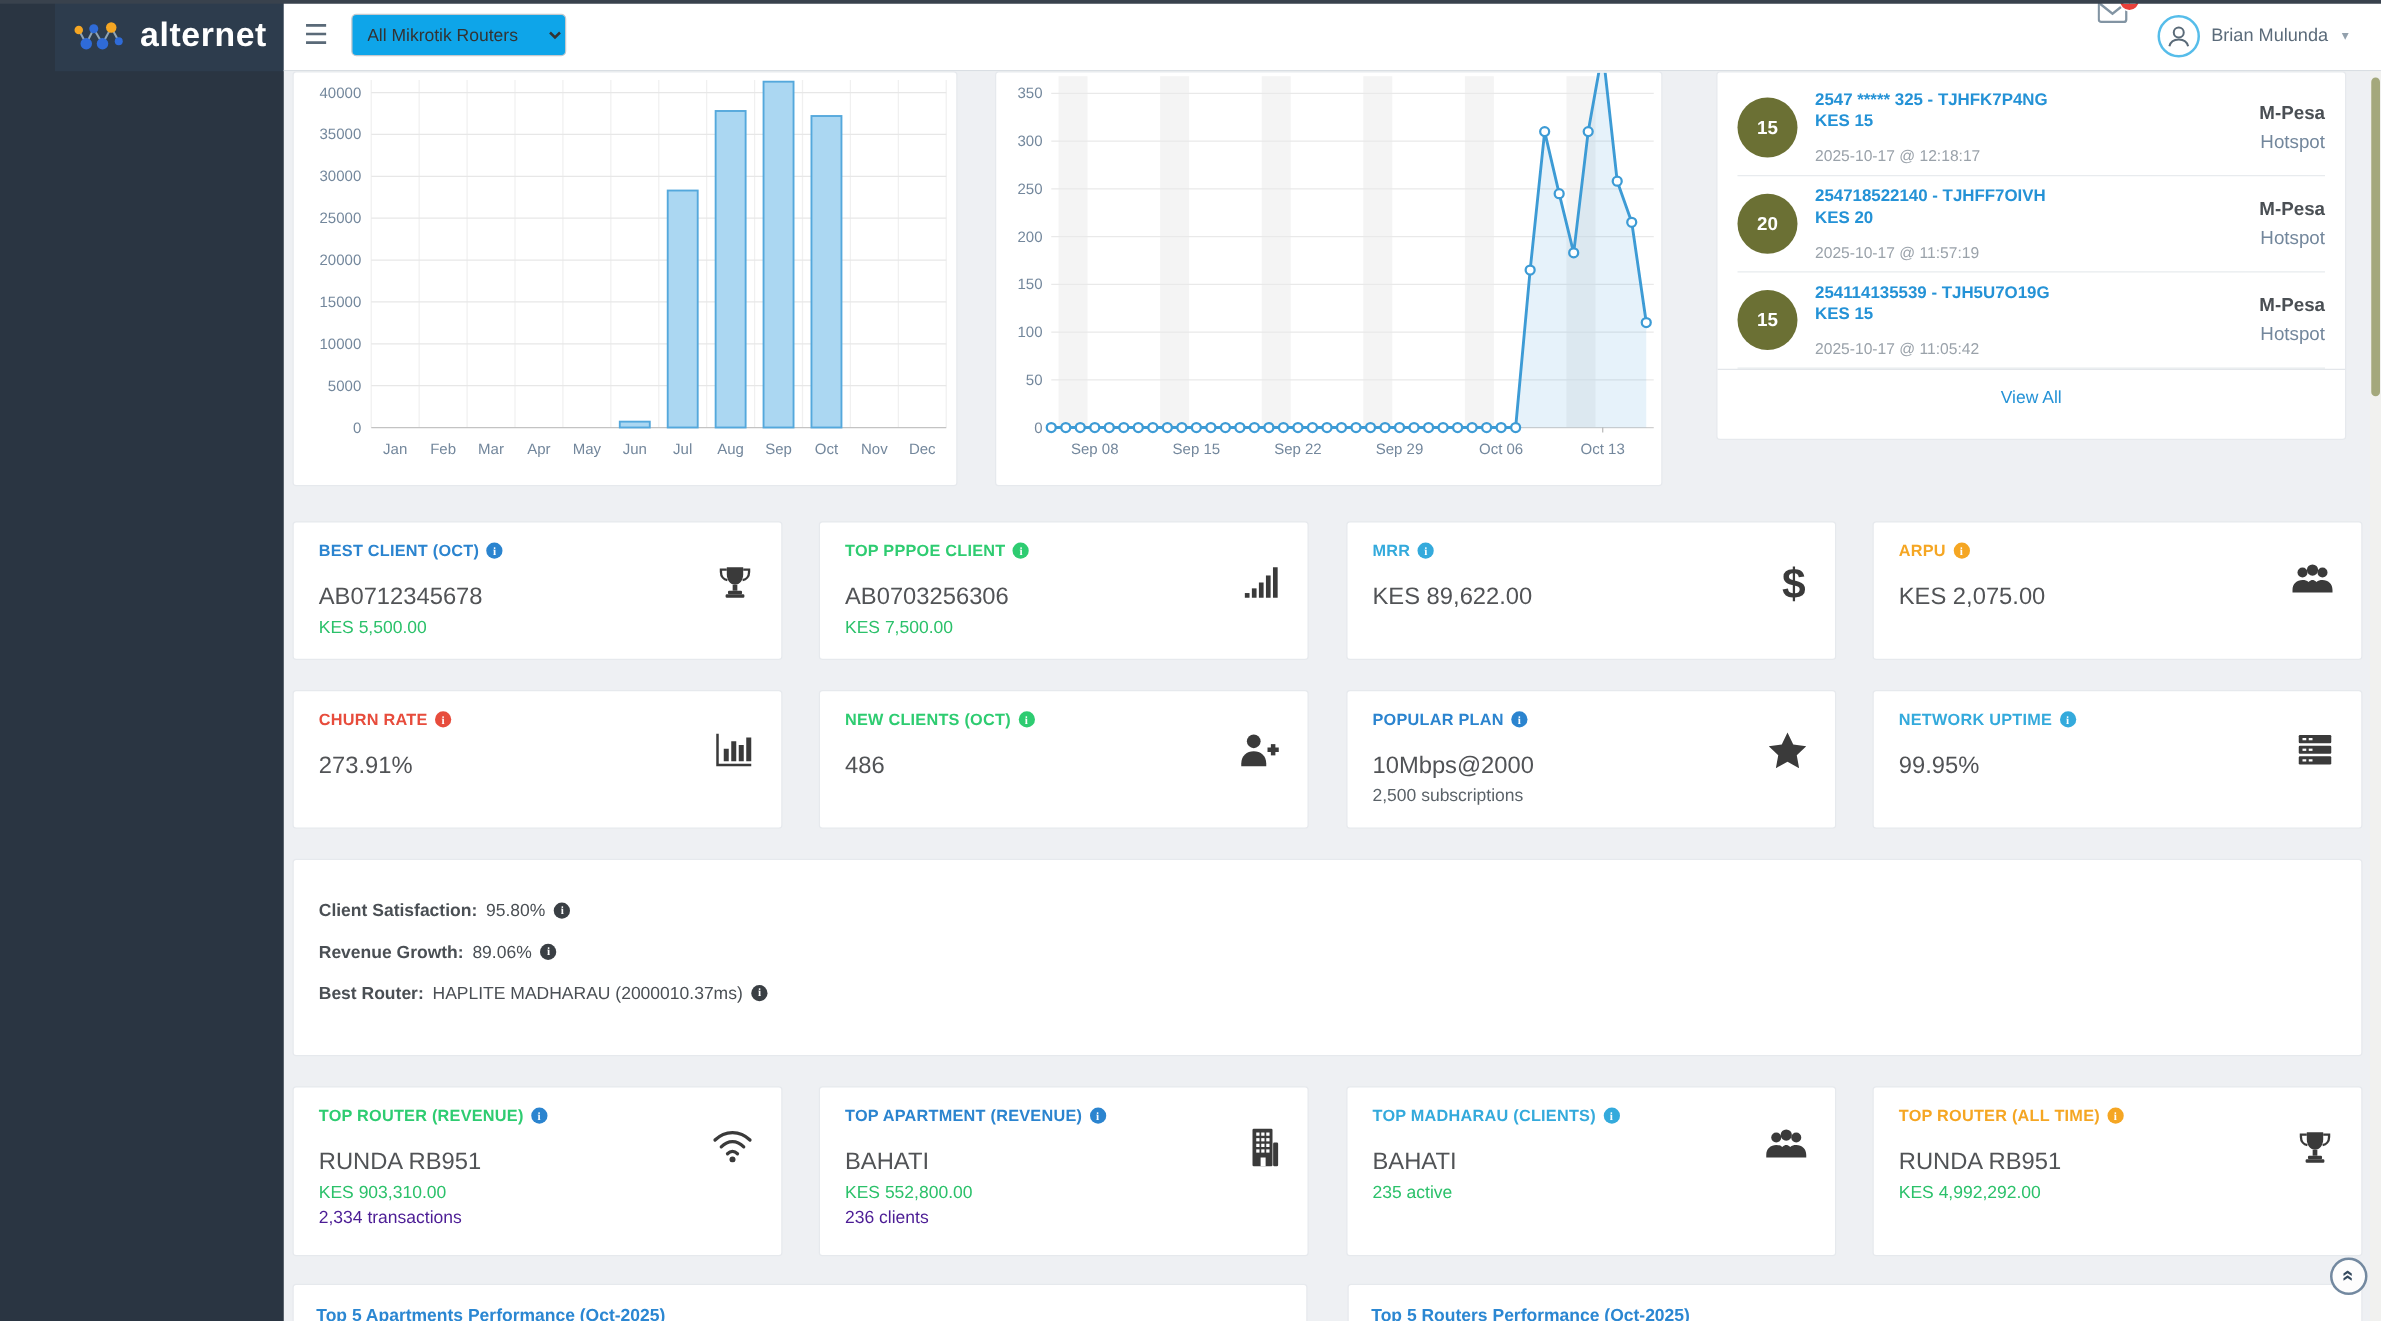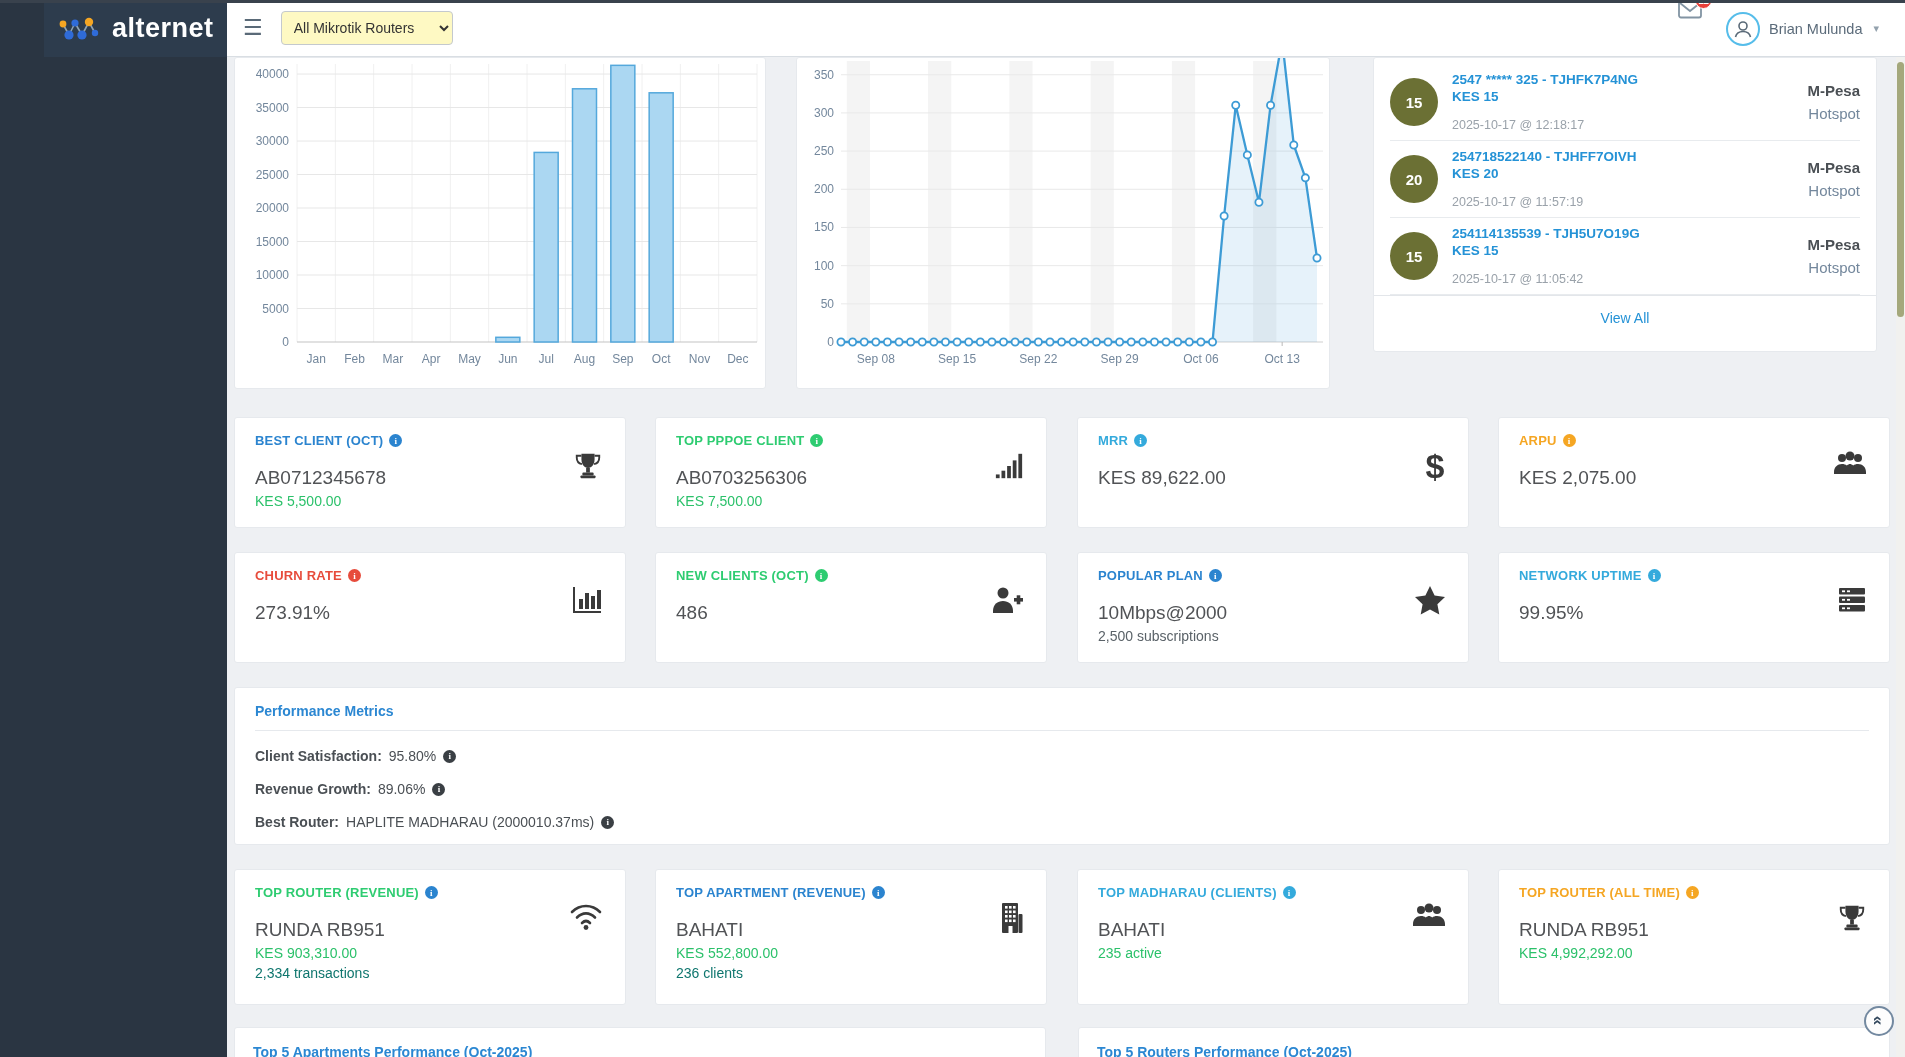--- a/index.html
+++ b/index.html
@@ -9,21 +9,21 @@
   .top-strip { position:absolute; left:0; top:0; width:1905px; height:3px; background:#39424d; z-index:60; }
 
   
   .sidebar { position:absolute; left:0; top:0; width:227px; height:1057px; background:#2a3542; z-index:40; }
   .logo-area { height:57px; background:#2d3c4d; display:flex; align-items:center; padding-left:14px; gap:8px;margin-left:44px; }
   .logo-text { color:#ffffff; font-size:27px; font-weight:600; letter-spacing:0.5px; }
 
   
   .navbar { position:absolute; left:227px; top:0; width:1678px; height:57px; background:#ffffff; border-bottom:1px solid #d9dee3; z-index:50; display:flex; align-items:center; }
   .hamburger { font-size:22px; color:#5a6a78; margin-left:16px; cursor:pointer; }
-  .router-select { margin-left:18px; height:34px; width:172px; font-size:14px; color:#333; border:1px solid #c4c9ce; border-radius:4px; background:#fef9c3; padding:0 8px; font-family:"Liberation Sans", sans-serif; }
+  .router-select { margin-left:18px; height:34px; width:172px; font-size:14px; color:#333; border:1px solid #c4c9ce; border-radius:4px; background:#0ea5e9; padding:0 8px; font-family:"Liberation Sans", sans-serif; }
   .nav-right { position:absolute; right:26px; top:0; height:57px; display:flex; gap:22px; }
   .mail-wrap { position:relative; width:26px; height:22px; cursor:pointer; }
   .mail-badge { position:absolute; right:-8px; top:-8px; background:#e8403a; color:#fff; font-size:10px; font-weight:bold; min-width:17px; height:17px; border-radius:9px; display:flex; align-items:center; justify-content:center; border:1px solid #fff; }
   .user-wrap { display:flex; align-items:center; gap:9px; cursor:pointer; }
   .avatar-circle { width:34px; height:34px; border-radius:50%; border:2px solid #56bdea; display:flex; align-items:center; justify-content:center; }
   .user-name { font-size:14.5px; color:#5b6b7a; }
   .user-caret { font-size:11px; color:#93a1ad; margin-left:2px; }
 
   .content { position:absolute; left:227px; top:57px; width:1678px; height:1000px; }
 
@@ -47,21 +47,21 @@
   .tx-viewall span { color:#2492d6; font-size:14px; cursor:pointer; }
   .tx-row:last-of-type { border-bottom:none; }
   .tx-sep { border-top:1px solid #e3e6ea; margin:0 -16px; }
 
   
   .stat-card { padding:15px 20px; }
   .stat-title { font-size:13px; font-weight:bold; letter-spacing:0.2px; display:flex; align-items:center; gap:6px; }
   .info-dot { width:13px; height:13px; border-radius:50%; color:#fff; font-size:9px; font-weight:bold; display:inline-flex; align-items:center; justify-content:center; font-family:"Liberation Serif", serif; }
   .stat-value { font-size:19px; color:#515356; margin-top:19px; }
   .stat-kes { font-size:14px; color:#2bc16a; margin-top:4px; }
-  .stat-sub { font-size:14px; color:#0f766e; margin-top:4px; }
+  .stat-sub { font-size:14px; color:#4c1d95; margin-top:4px; }
   .stat-icon { position:absolute; right:22px; top:32px; }
 
   
   .perf-card { padding:15px 20px; }
   .perf-heading { color:#2b87d2; font-size:14px; font-weight:bold; padding-bottom:11px; border-bottom:1px solid #e6e9ed; }
   .perf-row { font-size:14px; color:#4a4f54; margin-top:17px; display:flex; align-items:center; gap:7px; }
   .perf-label { font-weight:bold; }
   .info-dot-dark { background:#3a3f44; }
 
   
@@ -432,21 +432,20 @@
           <rect x="10" y="5.4" width="3" height="1.8"></rect>
           <rect x="5" y="13.9" width="3" height="1.8"></rect>
           <rect x="10" y="13.9" width="3" height="1.8"></rect>
           <rect x="5" y="22.4" width="3" height="1.8"></rect>
           <rect x="10" y="22.4" width="3" height="1.8"></rect>
         </g>
     </svg>
   </div>
 
   <div class="card perf-card" style="left:7px; top:630px; width:1656px; height:158px;">
-    <div class="perf-heading">Performance Metrics</div>
     <div class="perf-row">
       <span class="perf-label">Client Satisfaction:</span>
         <span>95.80%</span>
         <span class="info-dot info-dot-dark">i</span>
     </div>
     <div class="perf-row">
       <span class="perf-label">Revenue Growth:</span>
         <span>89.06%</span>
         <span class="info-dot info-dot-dark">i</span>
     </div>

